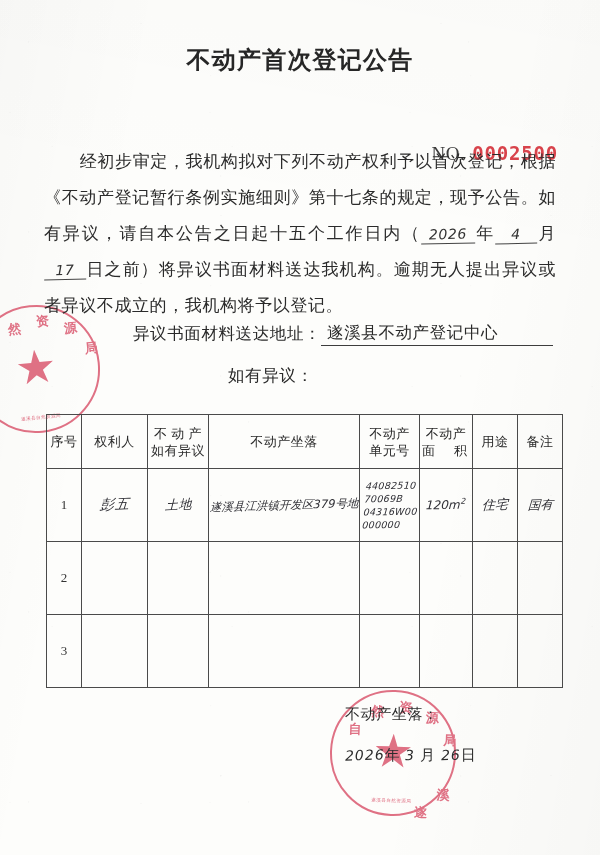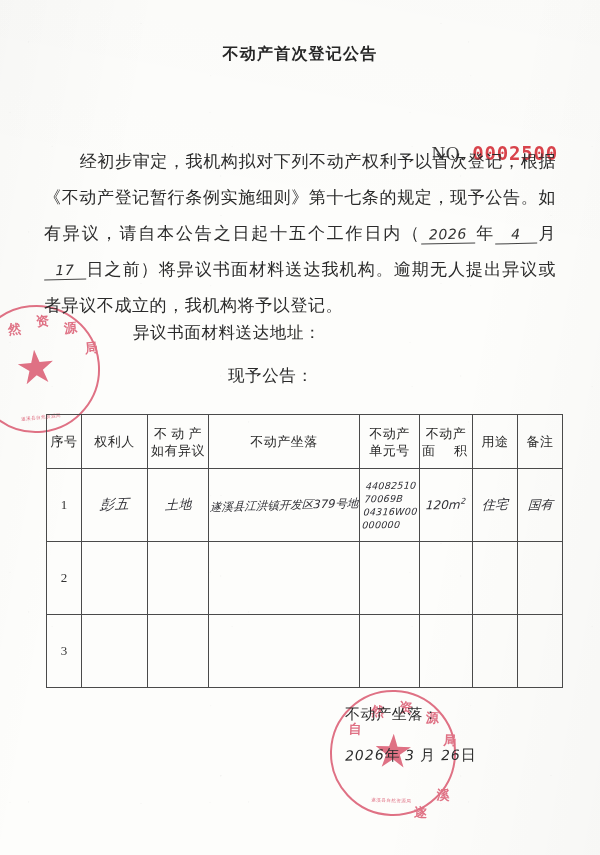--- a/index.html
+++ b/index.html
@@ -38,21 +38,21 @@
     background-size: 220px 190px, 300px 260px, 260px 210px, 180px 240px, 330px 280px, 240px 200px, 200px 230px;
   }
 
   .doc-title {
     position: absolute;
     top: 44px;
     left: 0;
     width: 600px;
     text-align: center;
     font-family: "DejaVu Sans", "Liberation Sans", sans-serif;
-    font-size: 16px;
+    font-size: 24px;
     font-weight: bold;
     letter-spacing: 1.2px;
     color: #262626;
   }
 
   .serial-line {
     position: absolute;
     top: 100px;
     right: 42px;
     font-size: 19px;
@@ -312,24 +312,25 @@
     <span class="serial-label">NO.</span>
     <span class="serial-number">0002500</span>
   </div>
 
   <div class="body-text">
     <span class="indent"></span><span>经初步审定，我机构拟对下列不动产权利予以首次登记，根据《不动产登记暂行条例实施细则》第十七条的规定，现予公告。如有异议，请自本公告之日起十五个工作日内（</span><span class="fill-blank wide">2026</span><span>年</span><span class="fill-blank">4</span><span>月</span><span class="fill-blank">17</span><span>日之前）</span><span>将异议书面材料送达我机构。逾期无人提出异议或者异议不成立的，我机构将予以登记。</span>
   </div>
 
   <div class="addr-line">
     <span class="lbl">异议书面材料送达地址：</span>
+    <span class="val">遂溪县不动产登记中心</span>
   </div>
 
   <div class="tel-line">
-    <span class="lbl">现予公告：</span>
+    <span class="lbl">如有异议：</span>
   </div>
 
   <table class="reg-table">
     <thead>
       <tr>
         <th class="col-seq">
           <span class="hdr-2line">序号</span>
         </th>
         <th class="col-owner">
           <span class="hdr-2line">权利人</span>

